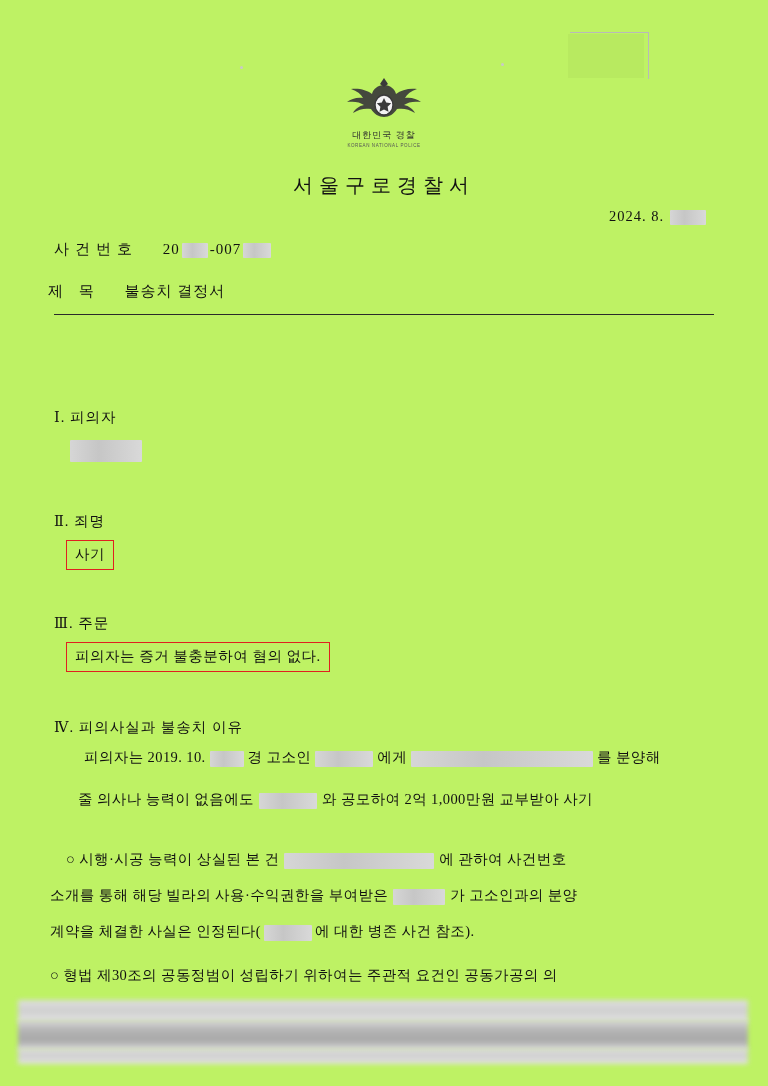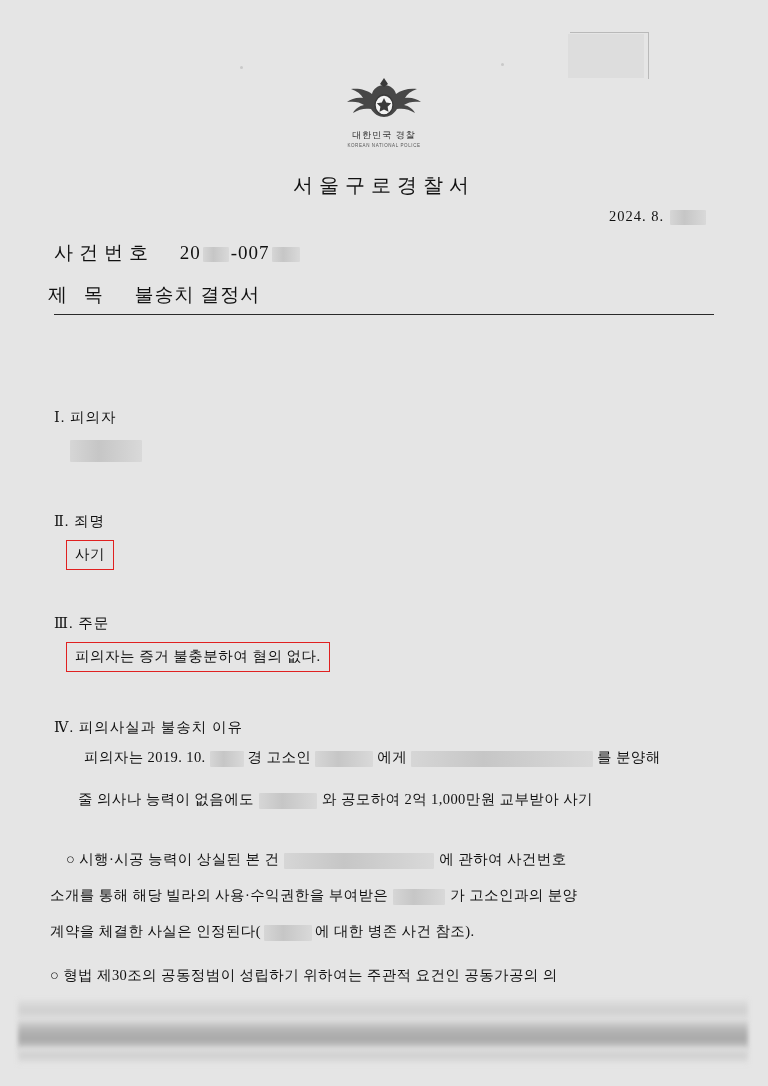--- a/index.html
+++ b/index.html
@@ -9,21 +9,21 @@
   }
   body {
     font-family: "Liberation Serif", "DejaVu Serif", serif;
     color: #111111;
   }
   .page {
     position: relative;
     width: 768px;
     height: 1086px;
     margin: 0 auto;
-    background: #e5e5e5;
+    background: #bef264;
     overflow: hidden;
   }
 
   
   .speck {
     position: absolute;
     background: #c9c9c9;
     border-radius: 50%;
   }
   .corner-mark {
@@ -87,21 +87,21 @@
   .redact {
     display: inline-block;
     vertical-align: middle;
     background: linear-gradient(90deg, #d6d6d6, #c6c6c6 40%, #d9d9d9);
     filter: blur(0.4px);
     border-radius: 1px;
   }
 
   .field-row {
     position: absolute;
-    font-size: 19px;
+    font-size: 15px;
     letter-spacing: 1px;
   }
   .field-label {
     display: inline-block;
     letter-spacing: 6px;
   }
   .field-value {
     display: inline-block;
     margin-left: 20px;
     letter-spacing: 1px;

